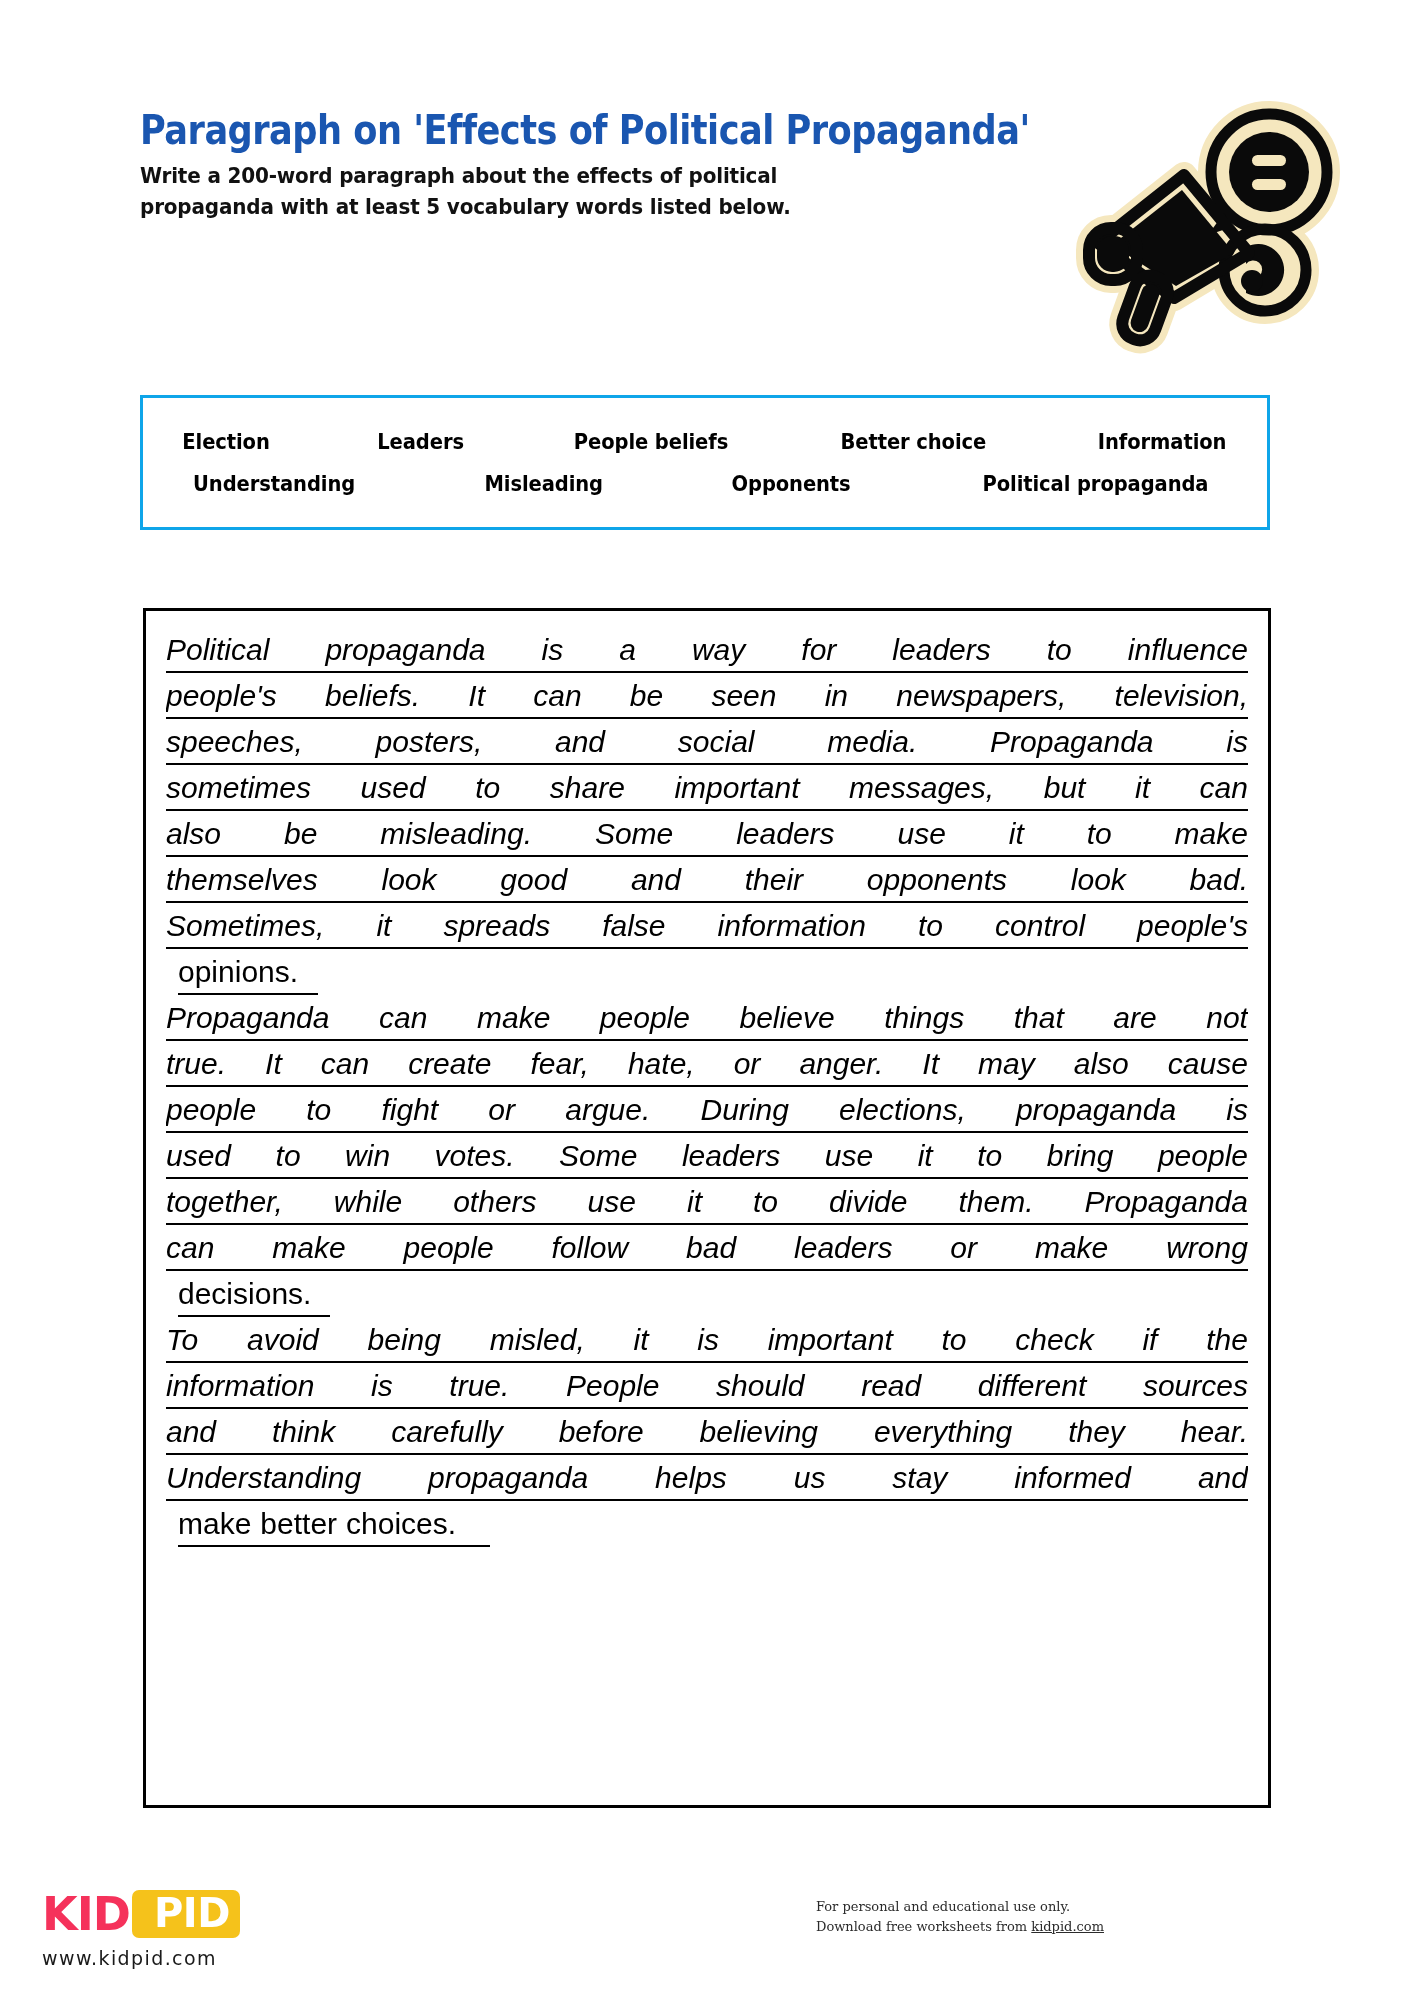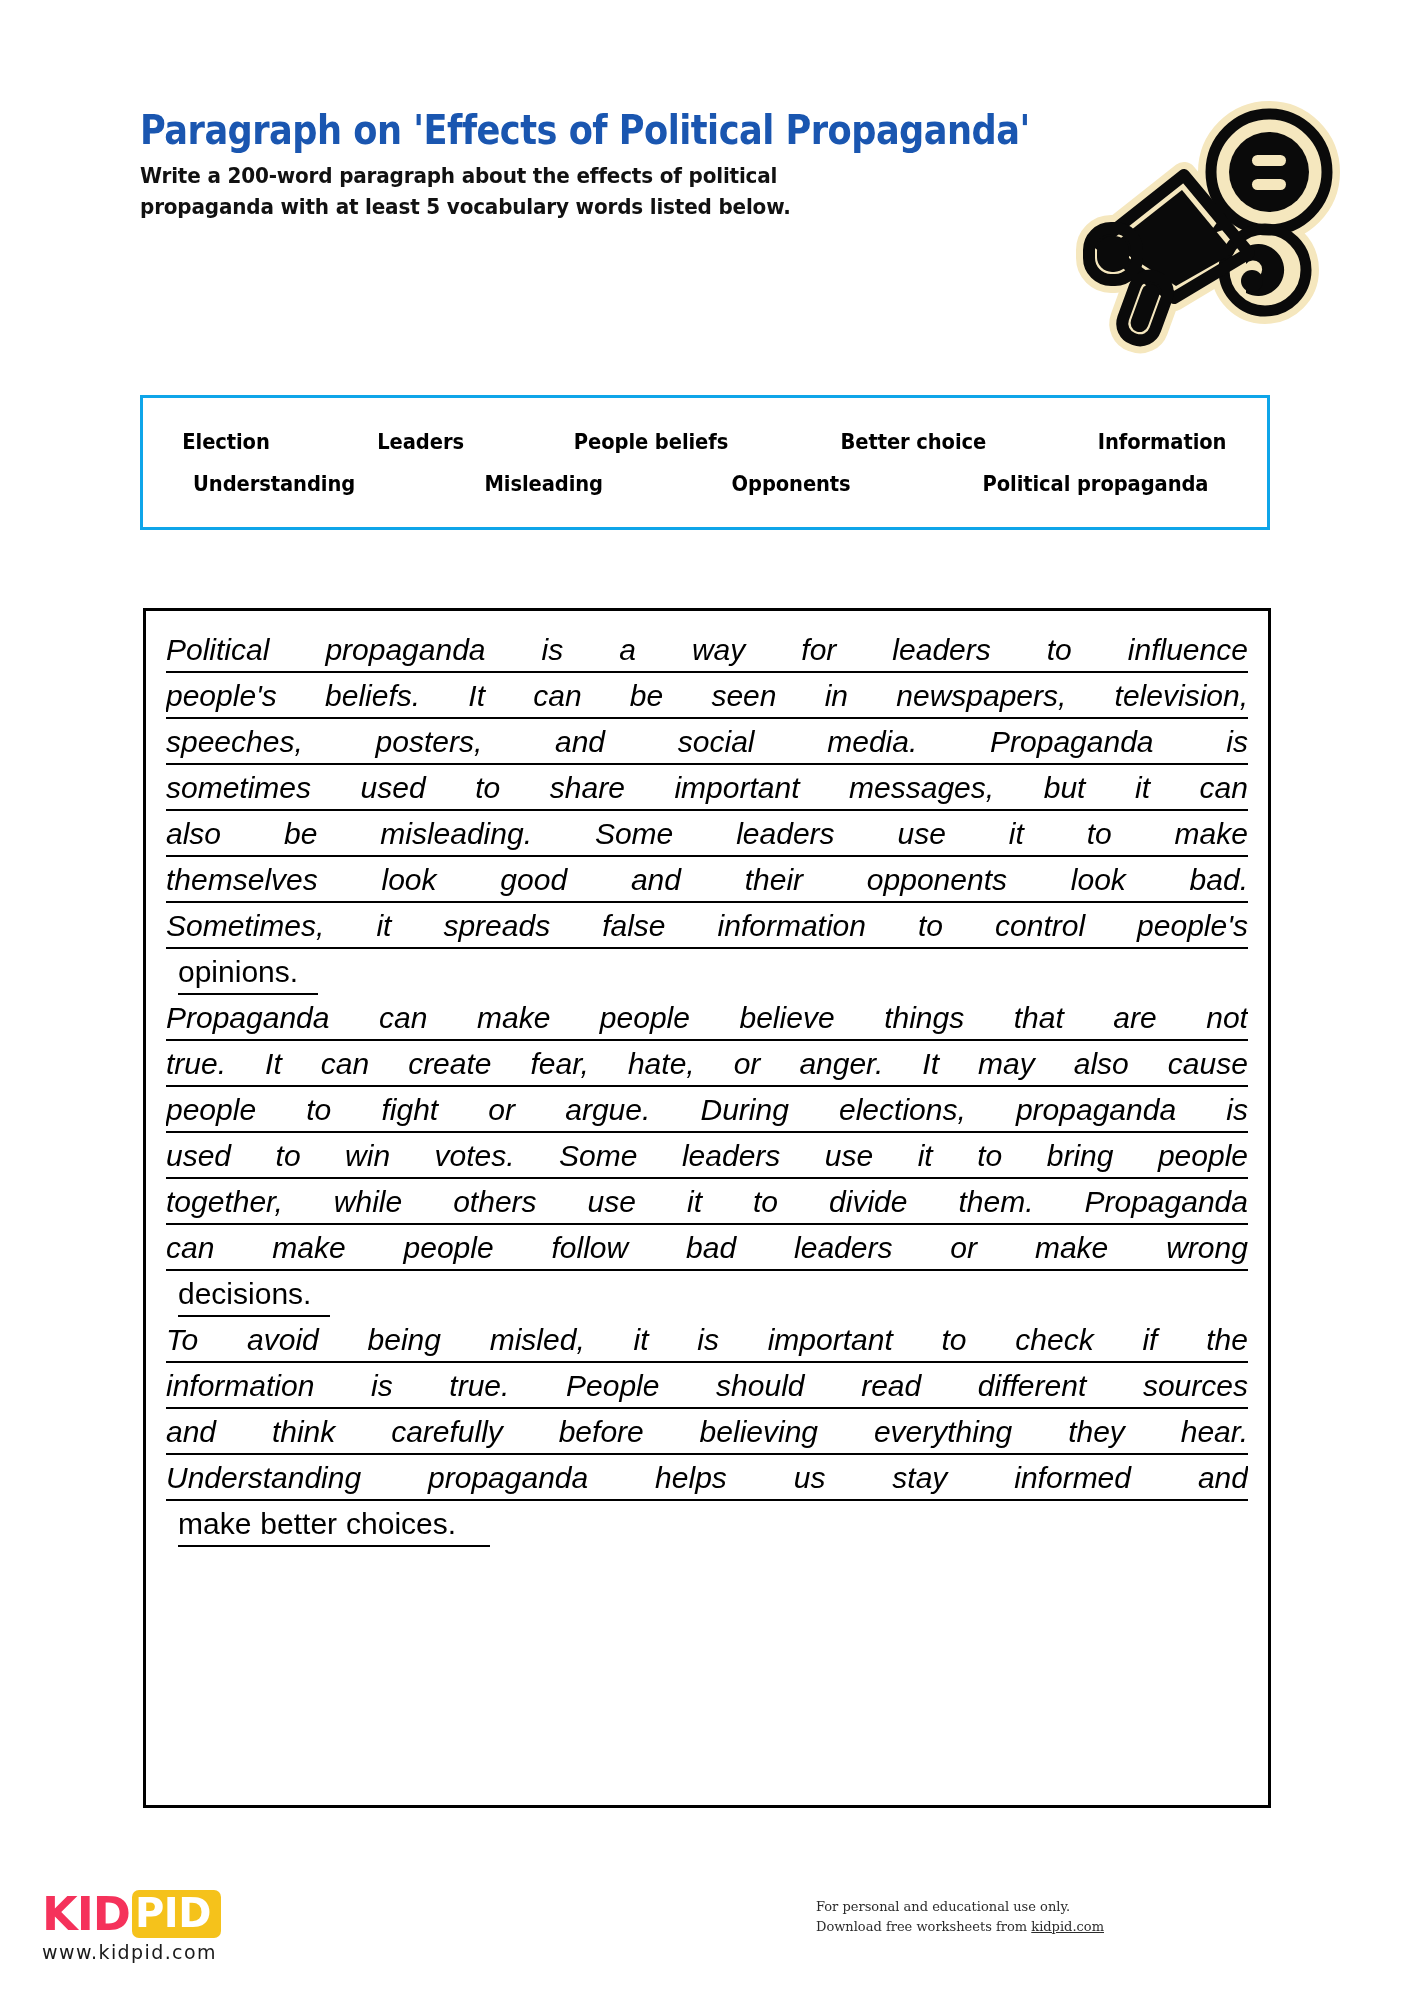--- a/index.html
+++ b/index.html
@@ -176,37 +176,37 @@
     font-family: "DejaVu Sans", sans-serif;
     font-size: 46px;
     font-weight: bold;
     color: #F5325B;
     letter-spacing: -1px;
     line-height: 1;
   }
   .logo-pid-box {
     background: #F5C21B;
     border-radius: 7px;
-    padding: 3px 10px 5px 3px;
+    padding: 3px 10px 5px 22px;
     margin-left: 2px;
   }
   .logo-pid {
     font-family: "DejaVu Sans", sans-serif;
     font-size: 40px;
     font-weight: bold;
     color: #FFFFFF;
     letter-spacing: -0.5px;
     line-height: 1;
   }
   .logo-url {
     font-family: "DejaVu Sans", sans-serif;
     font-size: 19px;
     color: #1a1a1a;
     letter-spacing: 1.4px;
-    margin-top: 0;
+    margin-top: 6px;
   }
   .footer-note {
     position: absolute;
     right: 48px;
     top: 22px;
     font-family: "DejaVu Serif", serif;
     font-size: 13px;
     color: #2b2b2b;
     line-height: 1.55;
   }

